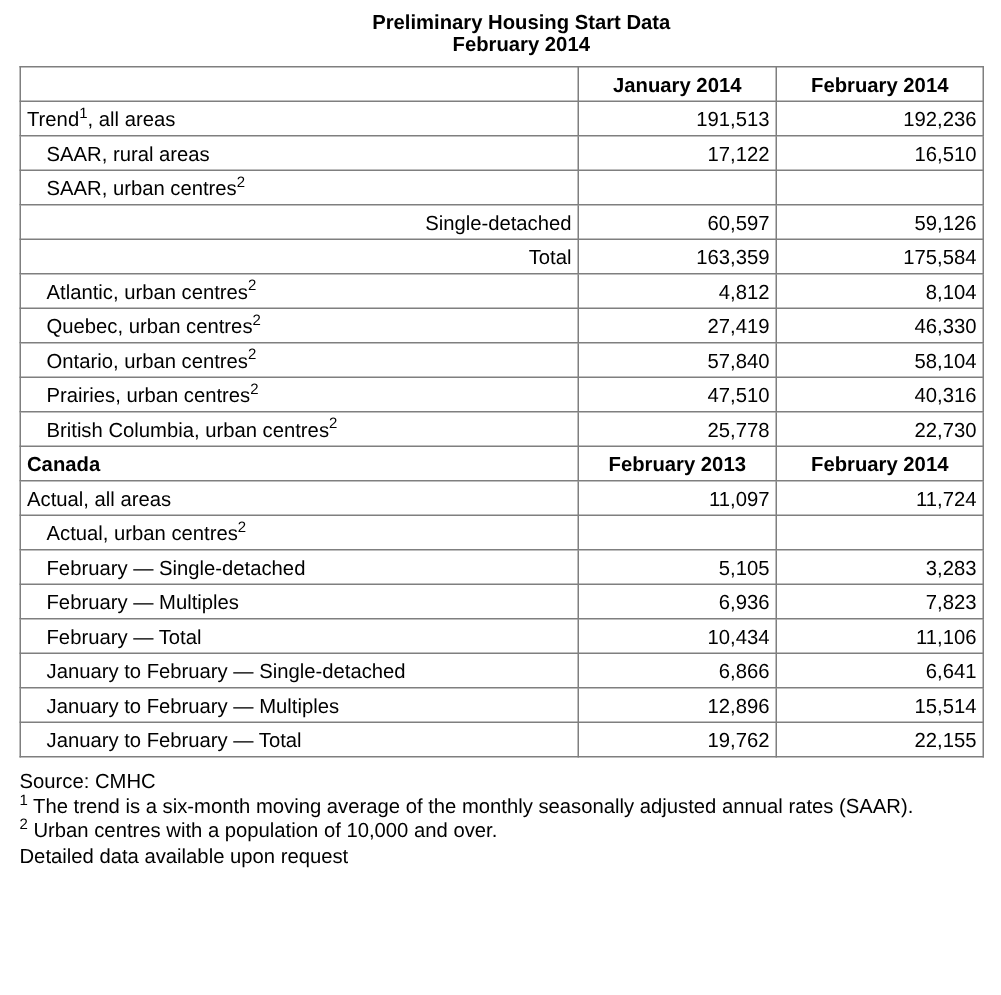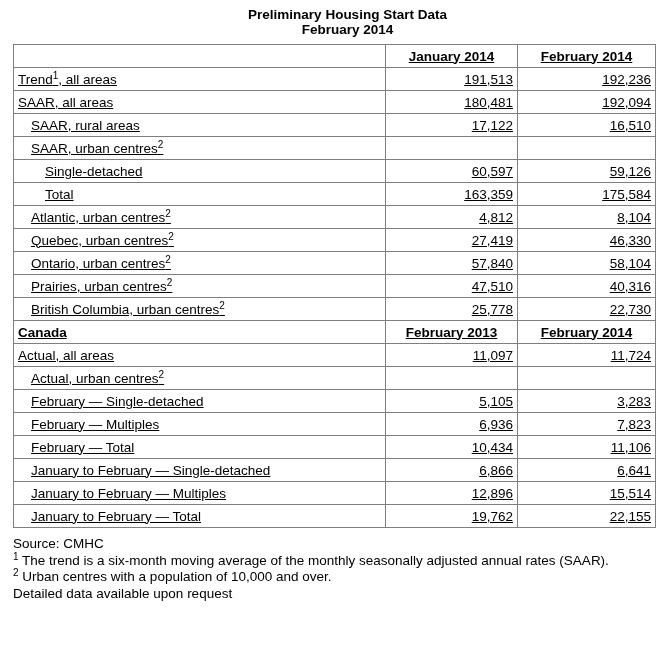--- a/index.html
+++ b/index.html
@@ -19,21 +19,20 @@
     font-weight: bold;
     line-height: 15px;
     padding-left: 28px;
   }
   table.data-table {
     border-collapse: collapse;
     table-layout: fixed;
     margin: 7px 0 0 13px;
     width: 642px;
     font-size: 13.5px;
-    text-decoration: underline;
   }
   table.data-table th,
   table.data-table td {
     border: 1px solid #7f7f7f;
     height: 22px;
     padding: 0 4px;
     overflow: hidden;
     white-space: nowrap;
     font-weight: normal;
     vertical-align: middle;
@@ -45,21 +44,21 @@
   table.data-table th.section-head {
     font-weight: bold;
     text-align: left;
     margin-left: 32px;
   }
   td.num {
     text-align: right;
   }
   td.label.ind-0 { padding-left: 4px; }
   td.label.ind-1 { padding-left: 17px; }
-  td.label.ind-2 { padding-left: 31px; }
+  td.label.ind-2 { padding-left: 31px; text-align: right; }
   sup {
     font-size: 10px;
     line-height: 0;
     vertical-align: super;
   }
   .footnotes {
     margin: 8px 0 0 13px;
     font-size: 13.5px;
     line-height: 16.5px;
   }
@@ -83,25 +82,20 @@
       <th class="section-head"></th>
       <th class="col-head">January 2014</th>
       <th class="col-head">February 2014</th>
     </tr>
   </tbody>
   <tbody id="sec1-body">
       <tr>
         <td class="label ind-0"><span>Trend</span><sup>1</sup><span>, all areas</span></td>
         <td class="num">191,513</td>
         <td class="num">192,236</td>
-      </tr>
-      <tr>
-        <td class="label ind-0"><span>SAAR, all areas</span></td>
-        <td class="num">180,481</td>
-        <td class="num">192,094</td>
       </tr>
       <tr>
         <td class="label ind-1"><span>SAAR, rural areas</span></td>
         <td class="num">17,122</td>
         <td class="num">16,510</td>
       </tr>
       <tr>
         <td class="label ind-1"><span>SAAR, urban centres</span><sup>2</sup></td>
         <td class="num"></td>
         <td class="num"></td>

